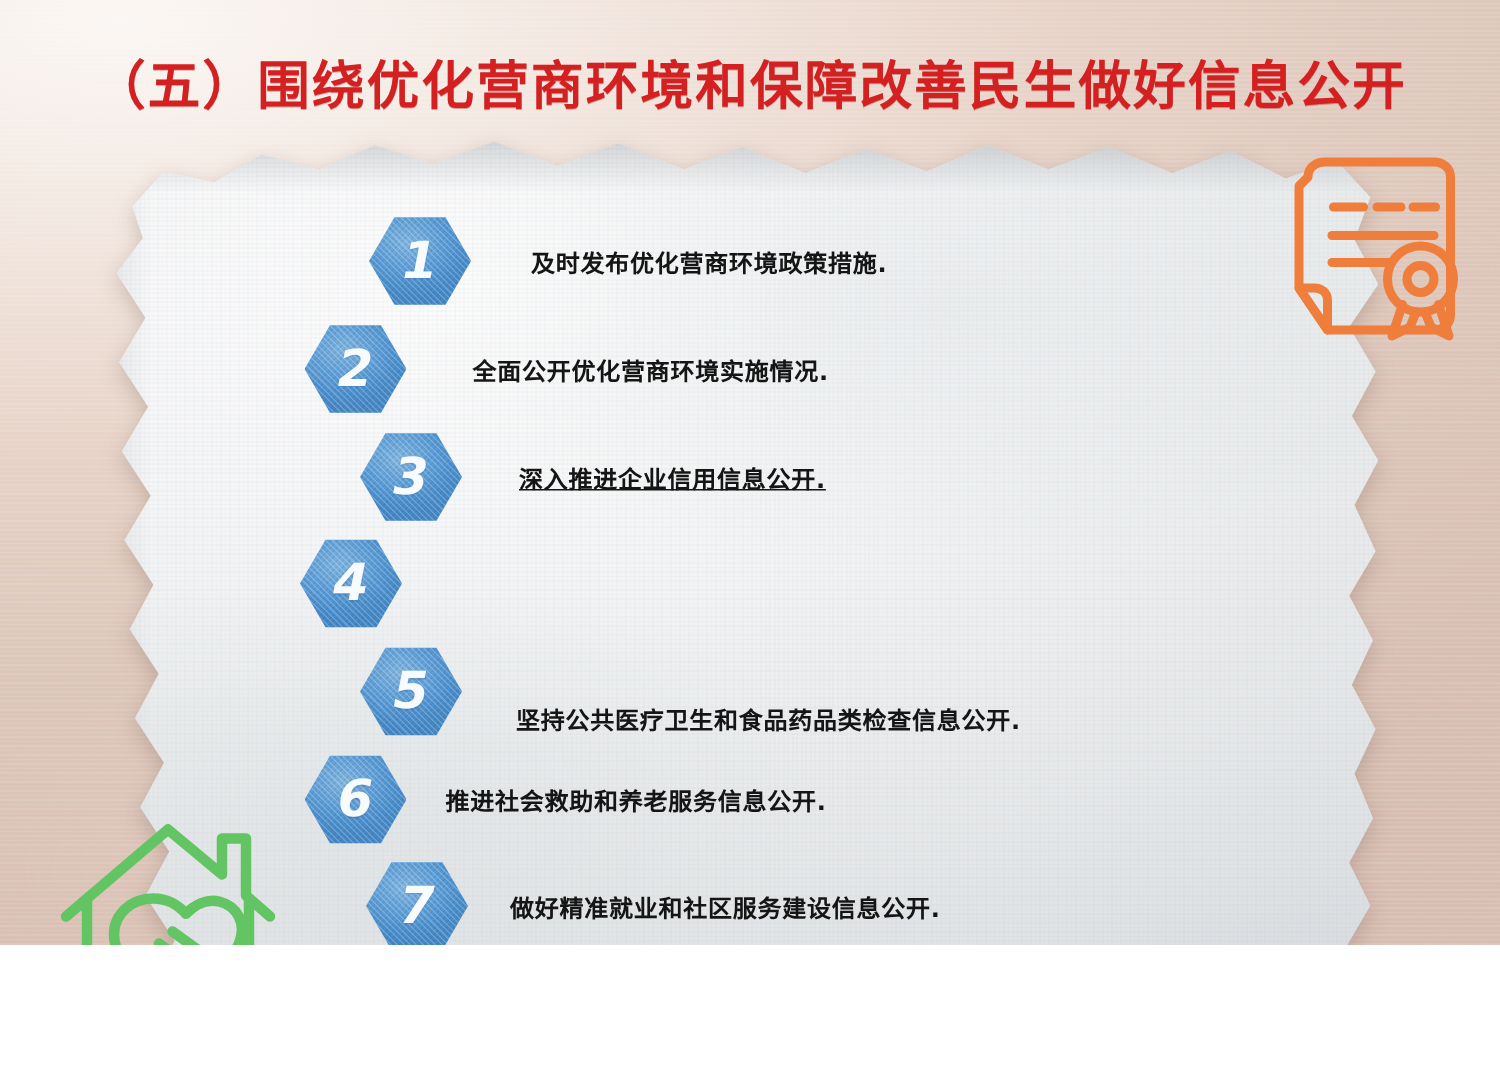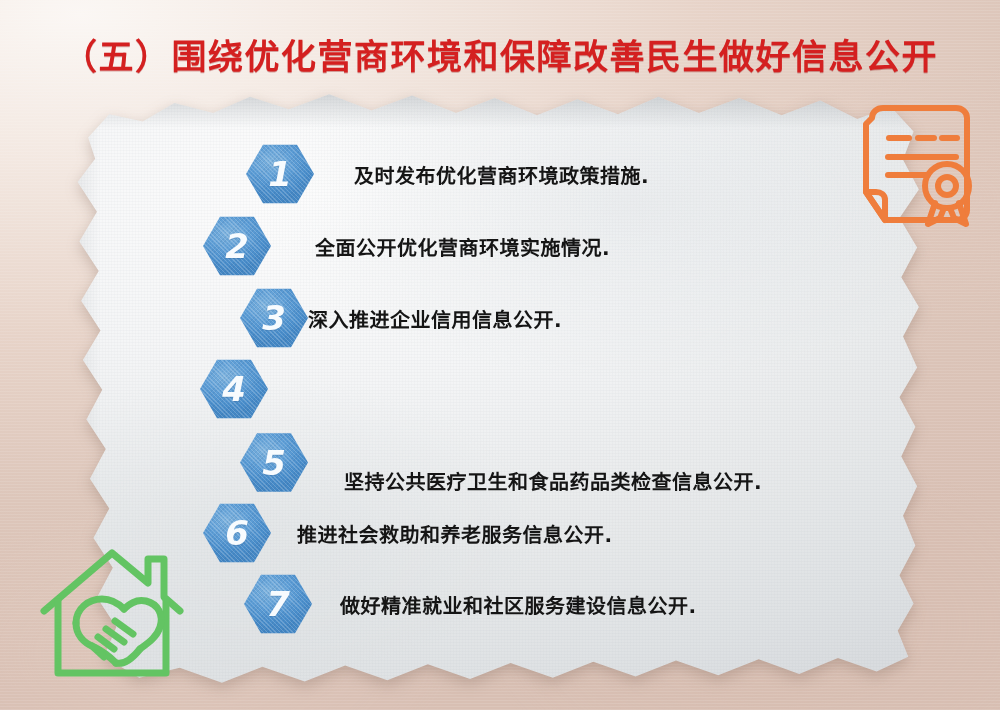--- a/index.html
+++ b/index.html
@@ -5,21 +5,21 @@
 <style>
   html, body {
     margin: 0;
     padding: 0;
     background: #ffffff;
   }
 
   #poster {
     position: relative;
     width: 1000px;
-    height: 710px;
+    height: 630px;
     overflow: hidden;
     font-family: "DejaVu Sans", "Liberation Sans", sans-serif;
     background: #e5d3ca;
   }
 
   
   .bg-base {
     position: absolute;
     inset: 0;
     background:
@@ -168,21 +168,21 @@
     position: relative;
     z-index: 2;
     color: #f7fbfe;
     font-size: 34px;
     font-weight: 700;
     font-style: italic;
     line-height: 1;
     text-shadow: 0 1px 1px rgba(45,95,150,.30);
   }
   .row-text {
-    font-size: 20px;
+    font-size: 16px;
     font-weight: 700;
     color: #151515;
     letter-spacing: .5px;
     white-space: nowrap;
   }
 
   
   .icon-cert {
     position: absolute;
     left: 852px;
@@ -235,21 +235,21 @@
       </div>
       <span class="row-text" style="margin-left:44px;">全面公开优化营商环境实施情况.</span>
     </div>
 
     <div class="row" style="left:240px; top:287px;">
       <div class="hex">
         <div class="hex-shape"></div>
         <div class="hex-grain"></div>
         <span class="hex-num">3</span>
       </div>
-      <span class="row-text" style="">深入推进企业信用信息公开.</span>
+      <span class="row-text" style="margin-left:38px;text-decoration:underline;">深入推进企业信用信息公开.</span>
     </div>
 
     <div class="row" style="left:200px; top:358px;">
       <div class="hex">
         <div class="hex-shape"></div>
         <div class="hex-grain"></div>
         <span class="hex-num">4</span>
       </div>
     </div>
 

